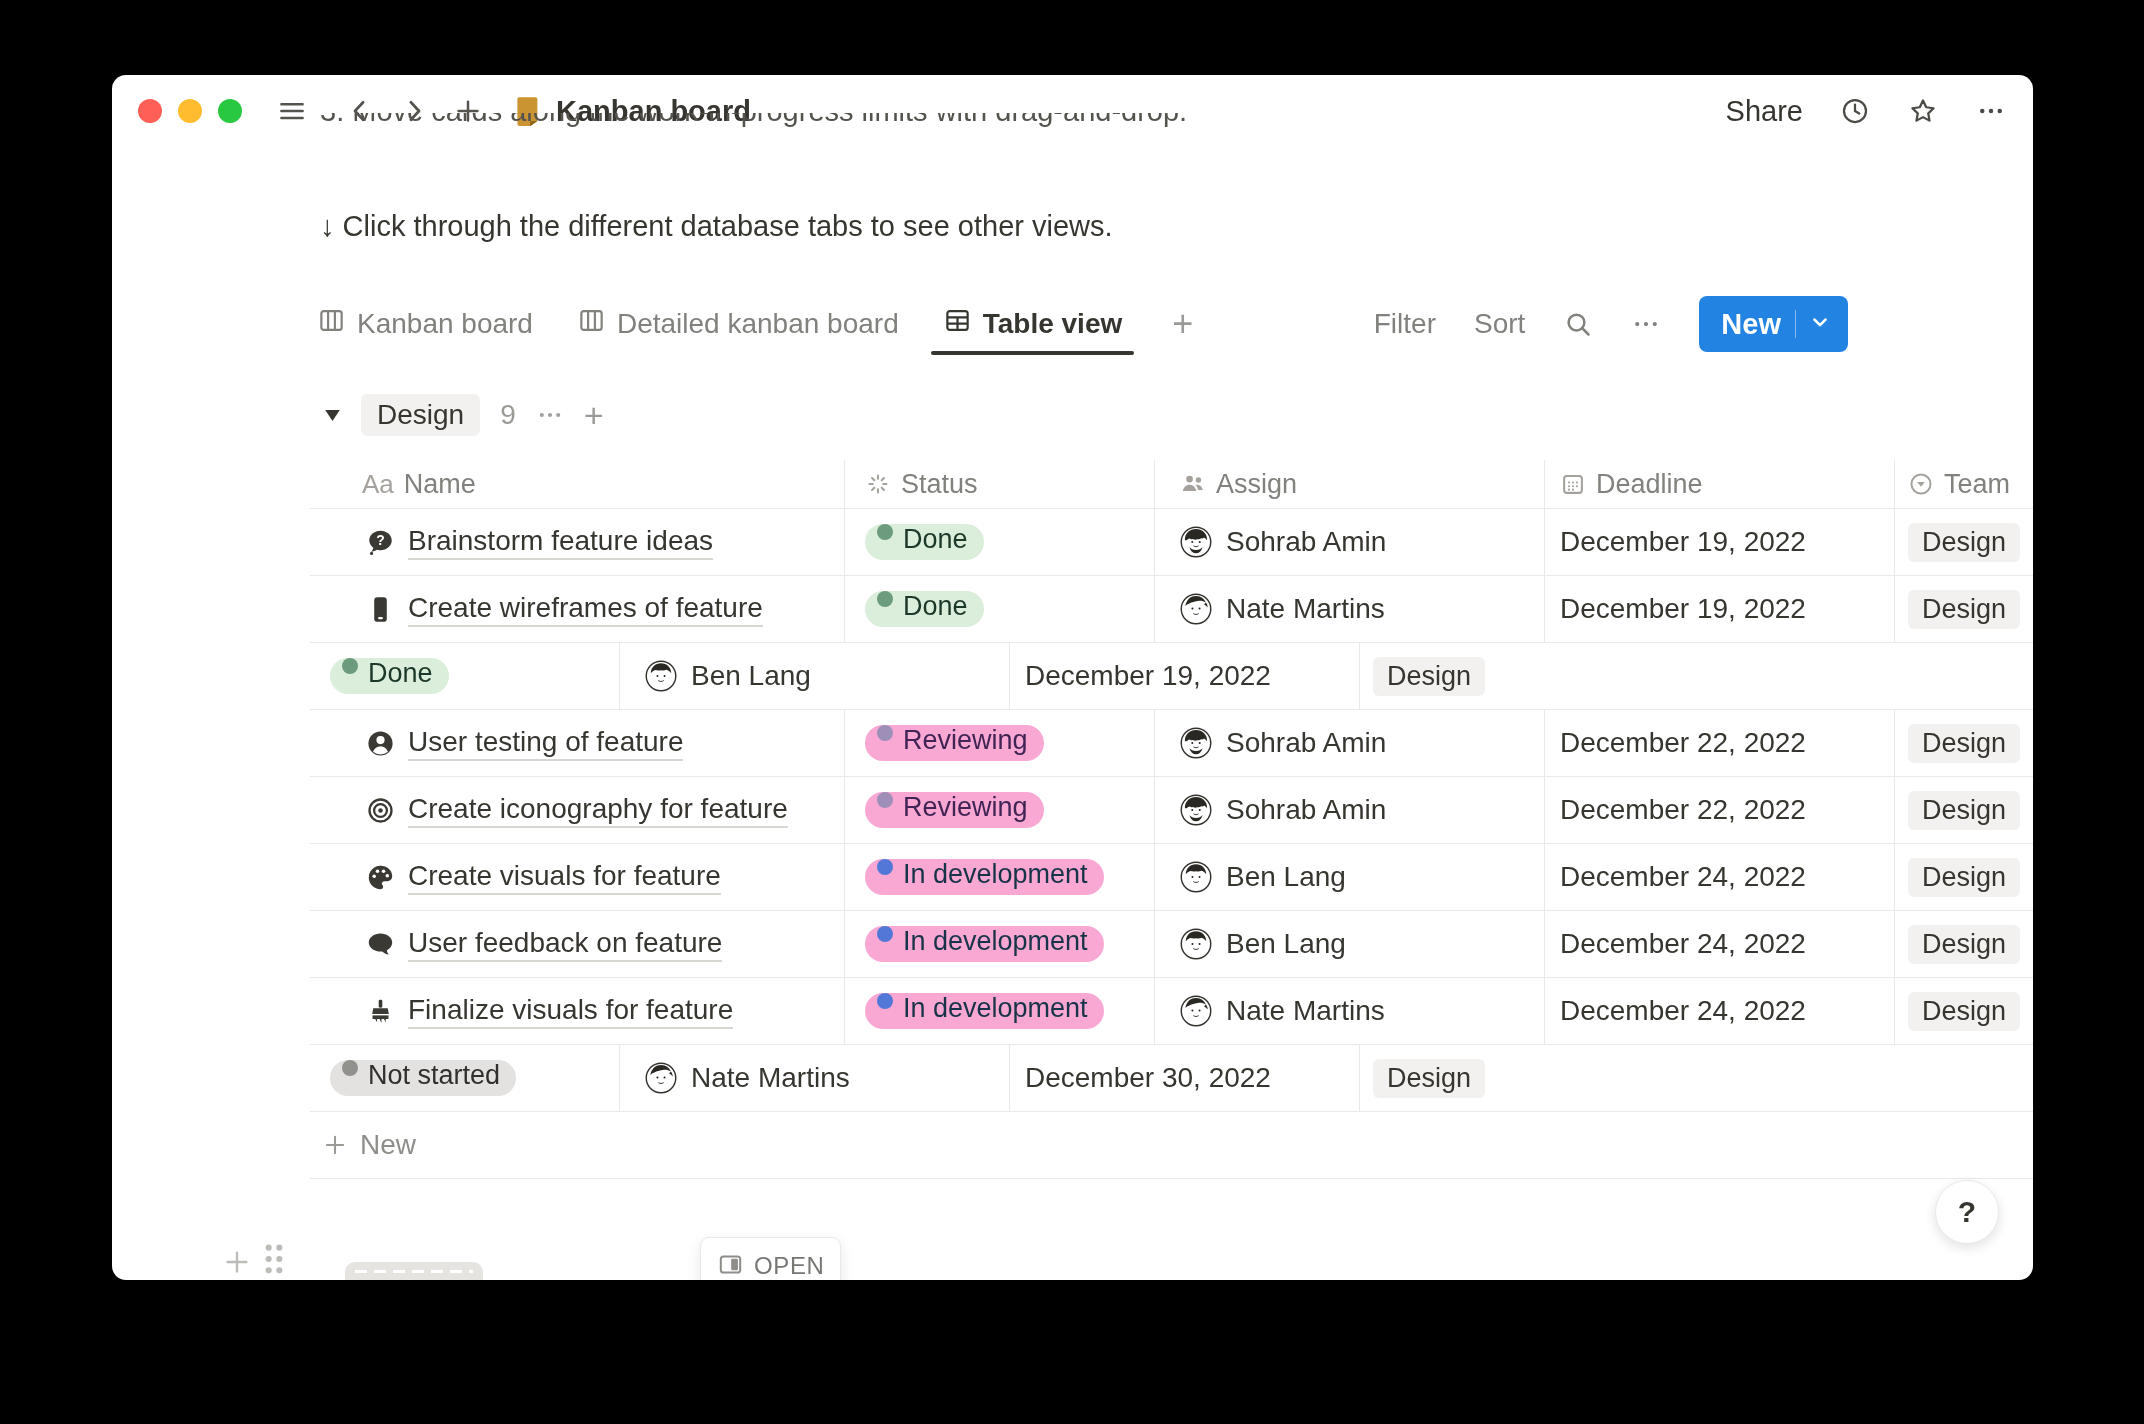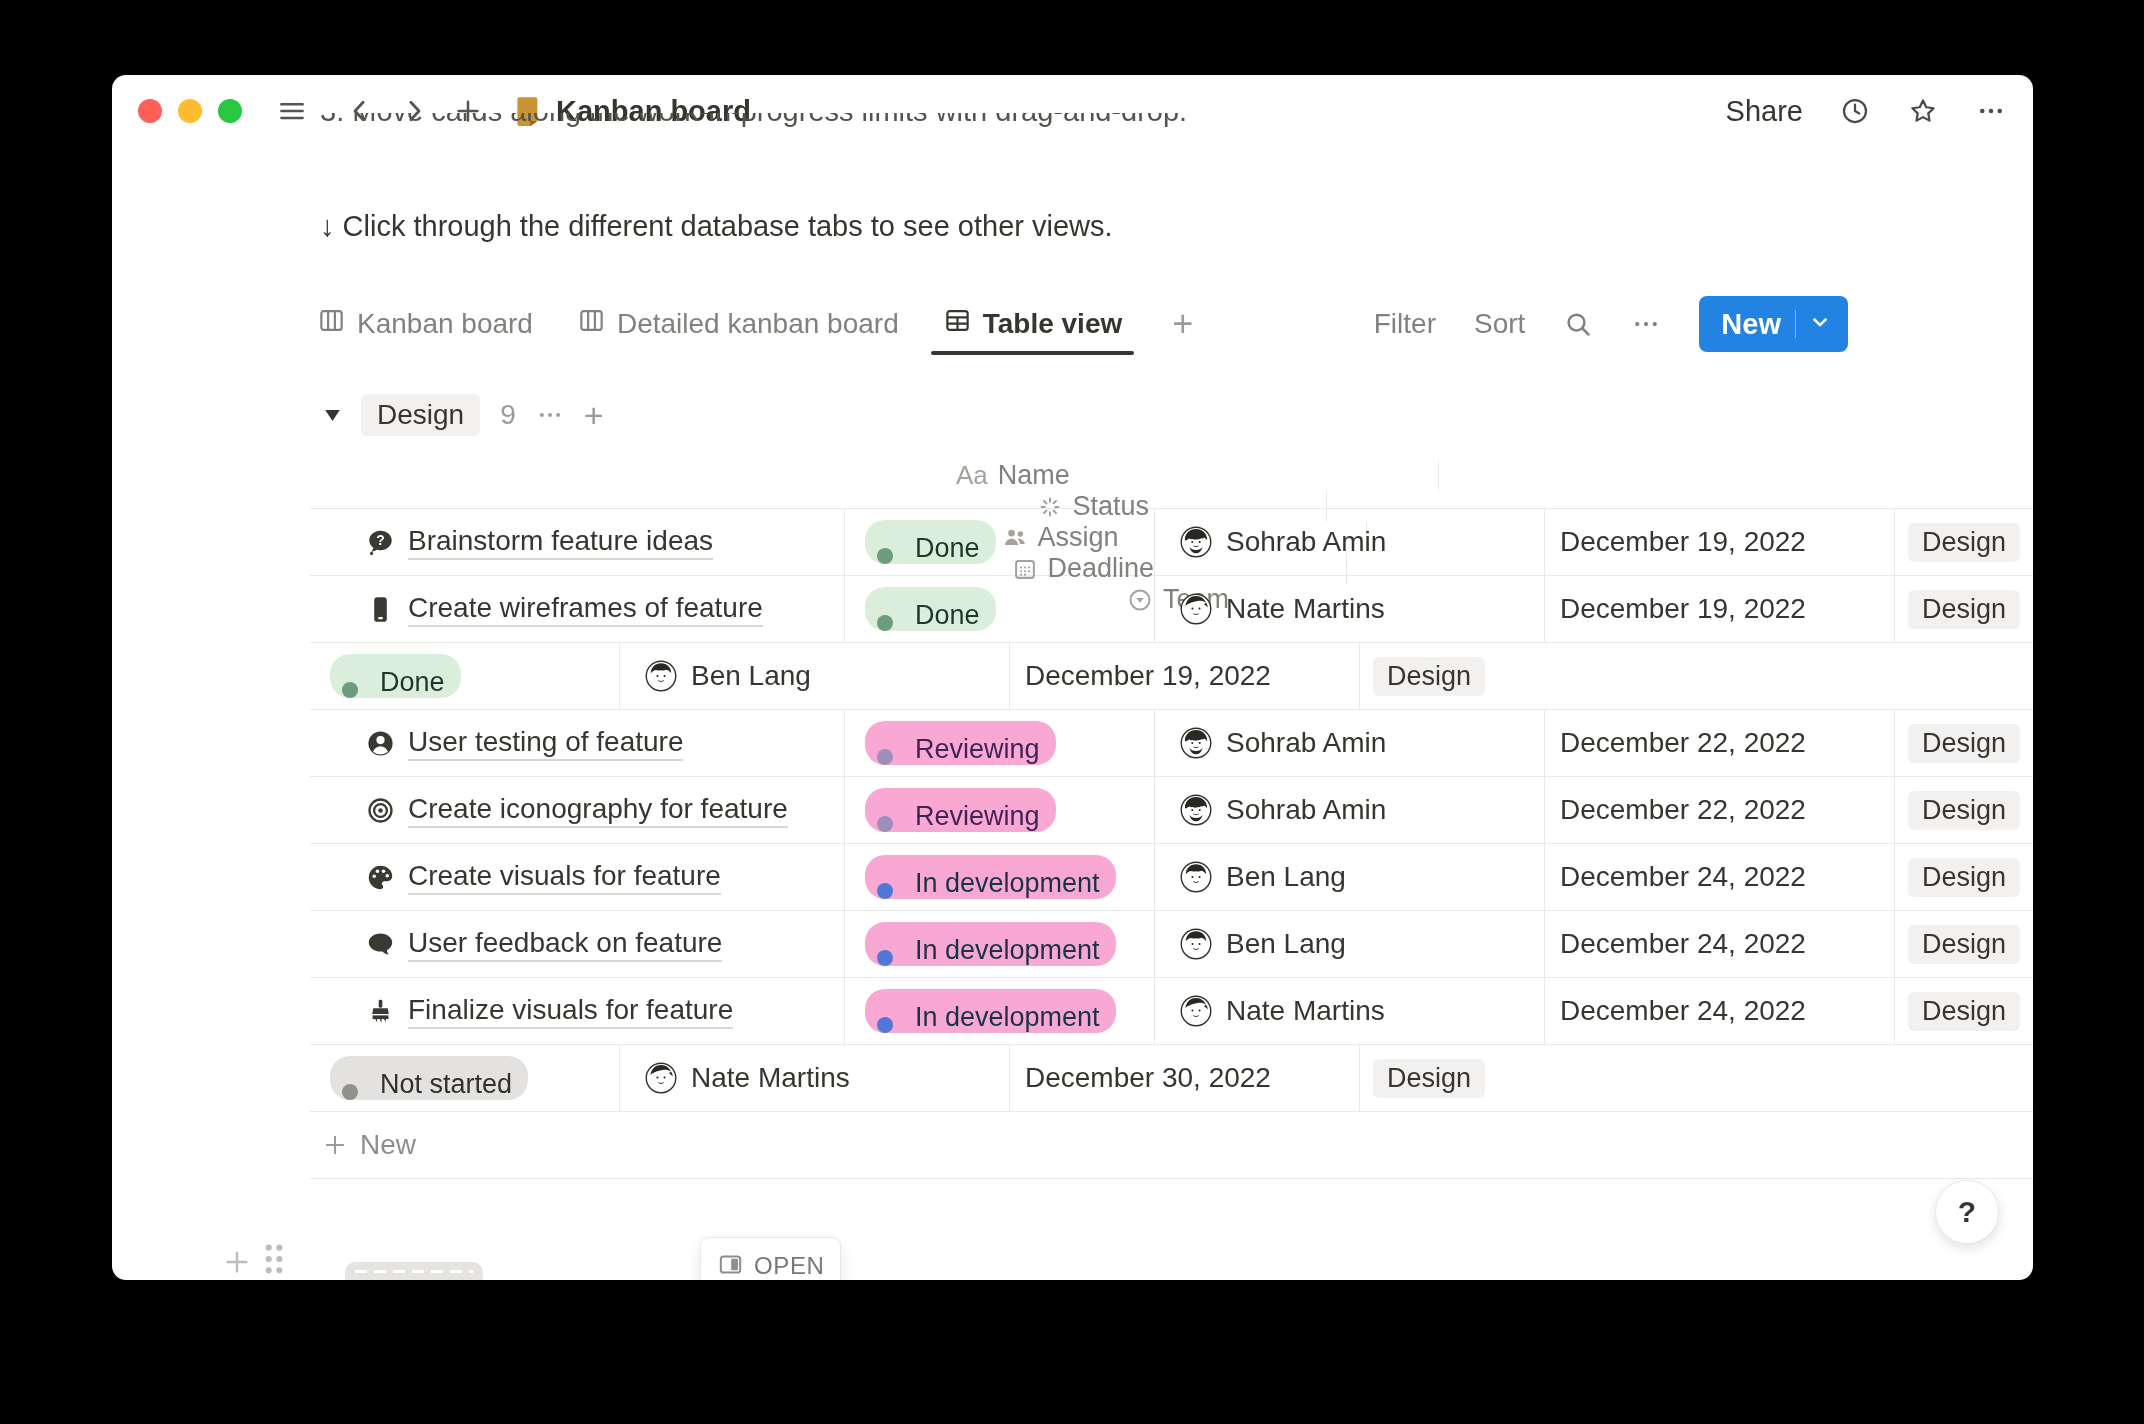--- a/index.html
+++ b/index.html
@@ -48,36 +48,36 @@
   .new-btn svg{width:20px;height:20px;}
   
   .group{position:absolute;left:212px;top:318px;display:flex;align-items:center;gap:20px;height:44px;}
   .group .tri svg{width:17px;height:15px;display:block;}
   .group-pill{background:rgba(84,72,49,.08);border-radius:6px;padding:5px 16px;font-size:28px;font-weight:500;color:#37352F;}
   .group-count{font-size:28px;color:#9B9A97;}
   .group-ic svg{width:28px;height:28px;display:block;}
   .group-plus{color:#9B9A97;font-size:34px;line-height:1;font-weight:300;}
   
   .table{position:absolute;left:198px;top:385px;width:1723px;}
-  .thead{display:flex;height:48px;align-items:center;border-bottom:1px solid #E9E9E7;color:#82817D;font-size:27px;flex-direction:column;}
+  .thead{display:flex;height:48px;align-items:center;border-bottom:1px solid #E9E9E7;color:#82817D;font-size:27px;}
   .tr{display:flex;height:66px;align-items:center;border-bottom:1px solid #E9E9E7;}
   .cell{height:100%;display:flex;align-items:center;box-sizing:border-box;}
   .c-name{width:535px;border-right:1px solid #E9E9E7;padding-left:56px;gap:13px;}
   .c-status{width:310px;border-right:1px solid #E9E9E7;padding-left:20px;}
   .c-assign{width:390px;border-right:1px solid #E9E9E7;padding-left:25px;gap:14px;}
   .c-deadline{width:350px;border-right:1px solid #E9E9E7;padding-left:15px;}
   .c-team{flex:1;padding-left:13px;}
   .thead .c-name{padding-left:52px;gap:10px;}
   .thead .cell{gap:10px;}
   .aa{font-size:26px;color:#A5A29D;}
   .col-ic svg{width:26px;height:26px;display:block;}
   .row-ic{width:29px;height:29px;flex:0 0 29px;}
   .row-ic svg{width:29px;height:29px;display:block;}
   .row-name{font-size:28px;font-weight:500;color:#37352F;white-space:nowrap;border-bottom:2px solid #D8D6D1;padding-bottom:1px;}
-  .pill{display:inline-flex;align-items:flex-end;gap:22px;height:44px;border-radius:20px;padding:0 16px 0 12px;font-size:27px;white-space:nowrap;}
+  .pill{display:inline-flex;align-items:flex-start;gap:10px;height:36px;border-radius:20px;padding:0 16px 0 12px;font-size:27px;white-space:nowrap;}
   .pill .dot{width:16px;height:16px;border-radius:50%;}
   .st-done{background:#DBEDDB;color:#1C3829}.st-done .dot{background:#6C9B7D}
   .st-reviewing{background:#f9a8d4;color:#412454}.st-reviewing .dot{background:#9D8FB8}
   .st-in-development{background:#f9a8d4;color:#183347}.st-in-development .dot{background:#5377D6}
   .st-not-started{background:#E3E2E0;color:#32302C}.st-not-started .dot{background:#91918E}
   .avatar{width:32px;height:32px;flex:0 0 32px;}
   .avatar svg{width:32px;height:32px;display:block;}
   .assignee{font-size:28px;color:#37352F;white-space:nowrap;}
   .date{font-size:28px;color:#37352F;white-space:nowrap;}
   .team-pill{background:rgba(84,72,49,.08);border-radius:6px;padding:4px 14px;font-size:27px;color:#37352F;white-space:nowrap;}

